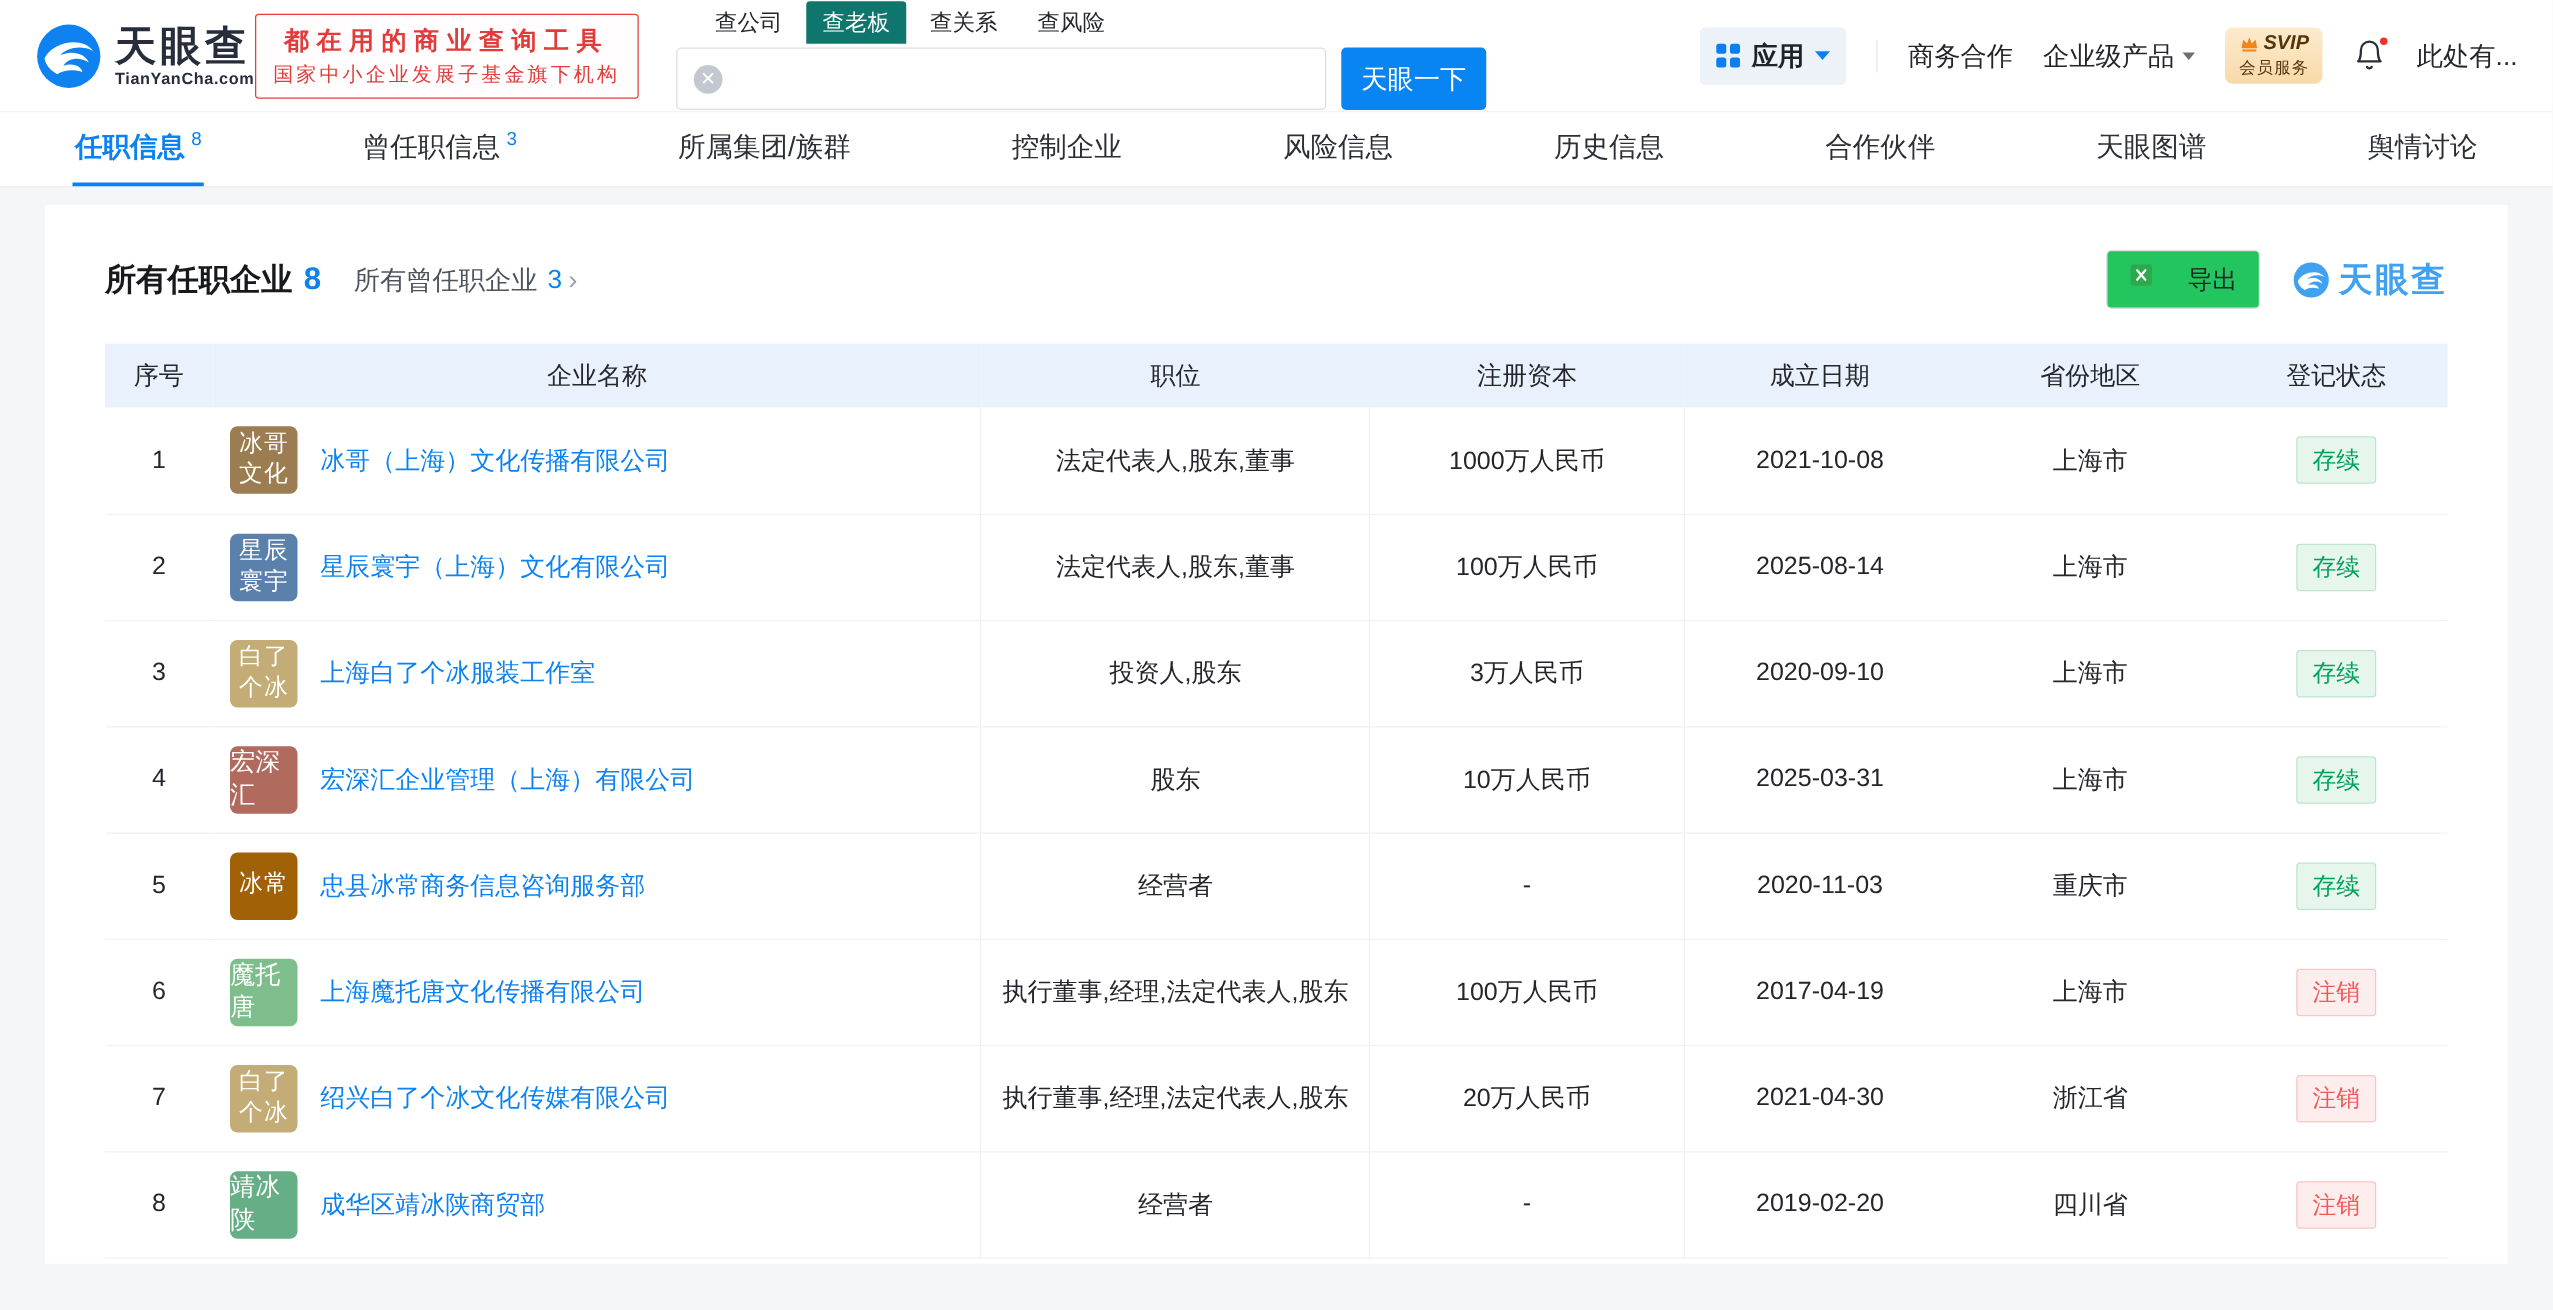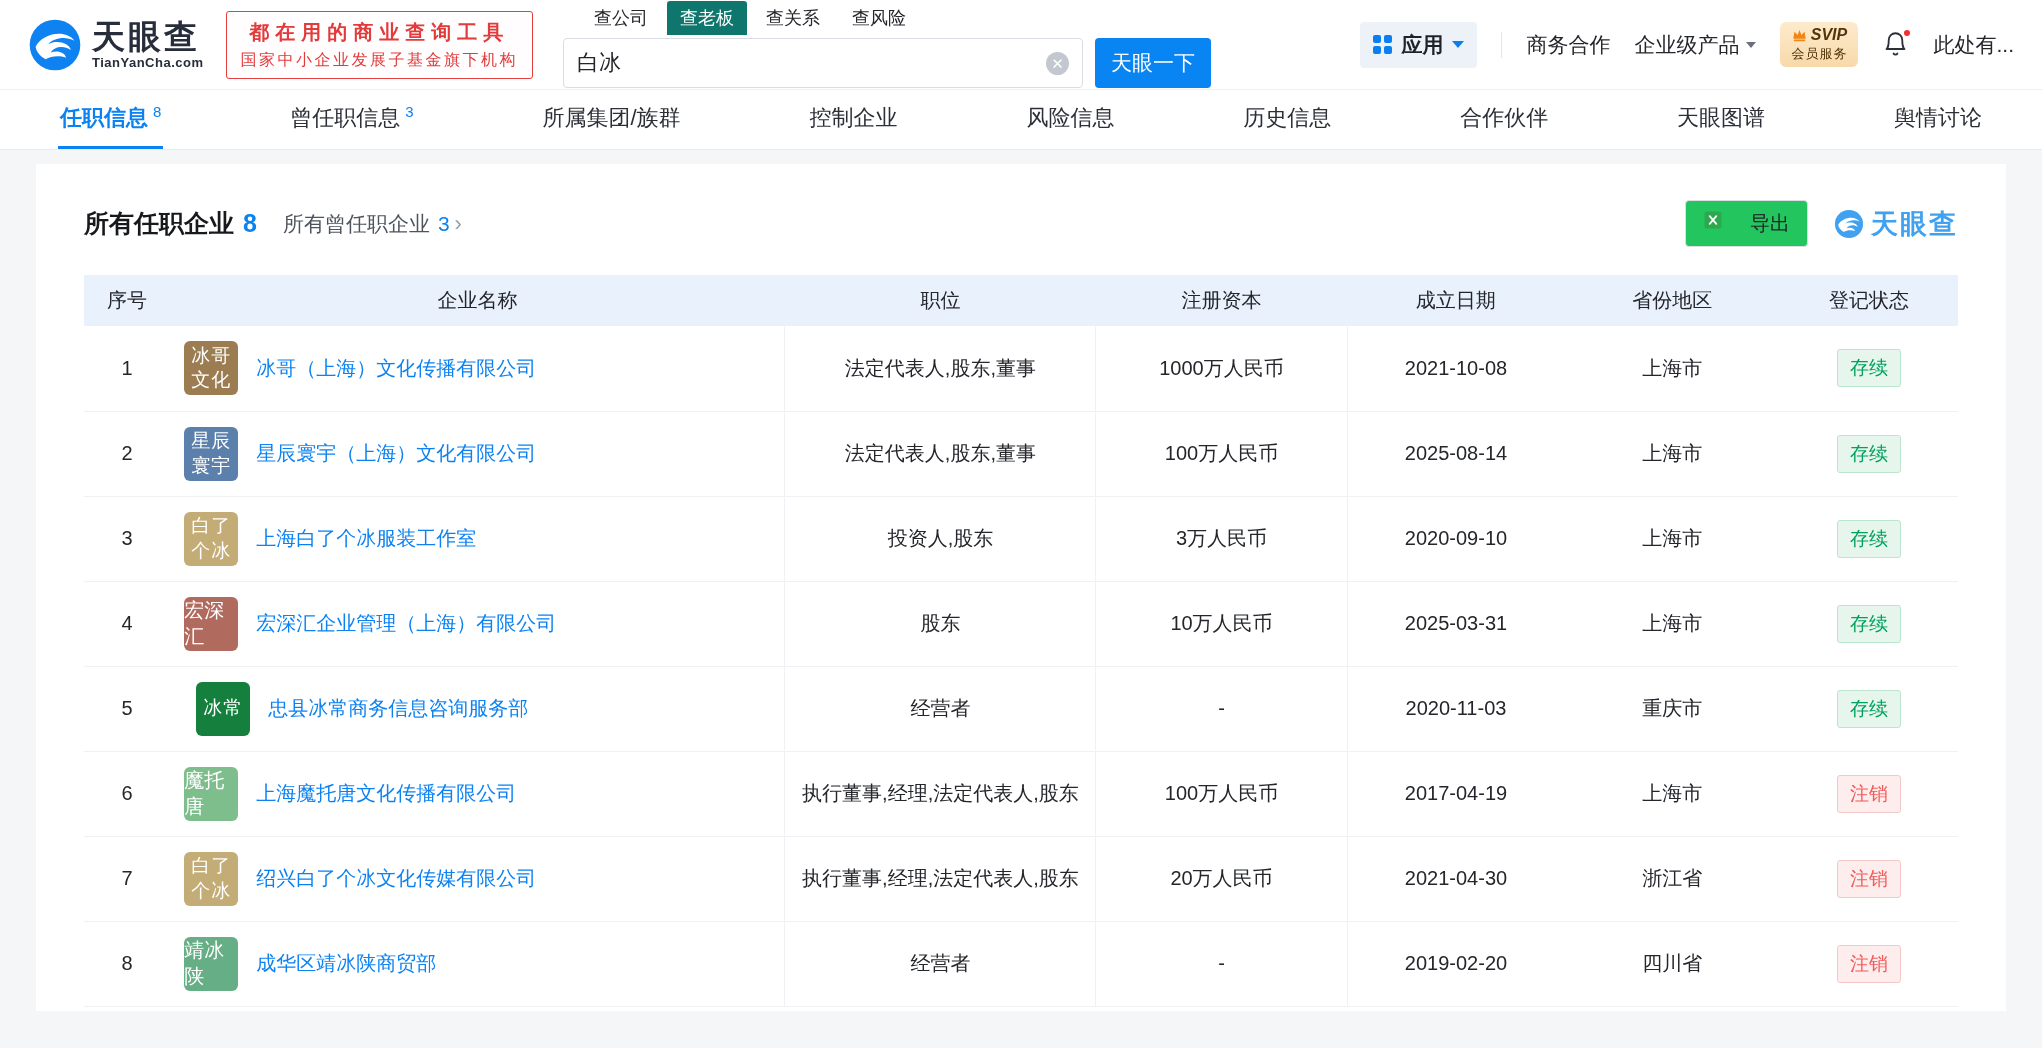--- a/index.html
+++ b/index.html
@@ -17,21 +17,21 @@
     height:90px; background:#fff; padding:0 28px;
     border-bottom:1px solid #EEF0F3;
   }
   .logo { display:flex; align-items:center; gap:10px; cursor:pointer; }
   .logo-icon { width:54px; height:54px; }
   .logo-text { display:flex; flex-direction:column; }
   .logo-brand { font-size:33px; font-weight:bold; letter-spacing:3px; color:#272D3A; line-height:1.08; }
   .logo-domain { font-size:13px; font-weight:bold; color:#272D3A; letter-spacing:0.5px; }
 
   .promo {
-    margin-left:22px; border:1px solid #E53E3E; border-radius:3px;
+    border:1px solid #E53E3E; border-radius:3px;
     color:#E23B3B; text-align:center; padding:7px 14px; background:#FFFDFD;
   }
   .promo-line1 { font-size:20px; font-weight:bold; letter-spacing:6px; }
   .promo-line2 { font-size:16px; letter-spacing:2.5px; margin-top:4px; }
 
   .search-area { margin-left:30px; }
   .search-tabs { display:flex; align-items:center; padding-left:18px; gap:6px; }
   .search-tab { font-size:18px; padding:5px 13px; color:#24262B; cursor:pointer; border-radius:3px 3px 0 0; }
   .search-tab.active { background:#0f766e; color:#fff; }
   .search-row { display:flex; align-items:center; margin-top:3px; }
@@ -136,21 +136,20 @@
 
   <div class="search-area">
     <div class="search-tabs">
       <span class="search-tab">查公司</span>
       <span class="search-tab active">查老板</span>
       <span class="search-tab">查关系</span>
       <span class="search-tab">查风险</span>
     </div>
     <div class="search-row">
       <div class="search-box">
-        <input class="search-input" value="白冰" style="">
         <span class="clear-btn">✕</span>
       </div>
       <button class="search-btn">天眼一下</button>
     </div>
   </div>
 
   <div class="header-right">
     <div class="apps-chip">
       <span class="grid-icon">
           <span></span>
@@ -339,21 +338,21 @@
       <td>10万人民币</td>
       <td>2025-03-31</td>
       <td>上海市</td>
       <td><span class="status-badge status-active">存续</span></td>
     </tr>
 
     <tr>
       <td>5</td>
       <td class="col-company">
         <div class="company-cell">
-          <span class="company-logo" style="background-color: #15803d; margin-left: 12px;">
+          <span class="company-logo" style="background-color: #a16207;">
                 <span>冰常</span>
               </span>
           <a class="company-link">忠县冰常商务信息咨询服务部</a>
         </div>
       </td>
       <td>经营者</td>
       <td>-</td>
       <td>2020-11-03</td>
       <td>重庆市</td>
       <td><span class="status-badge status-active">存续</span></td>

